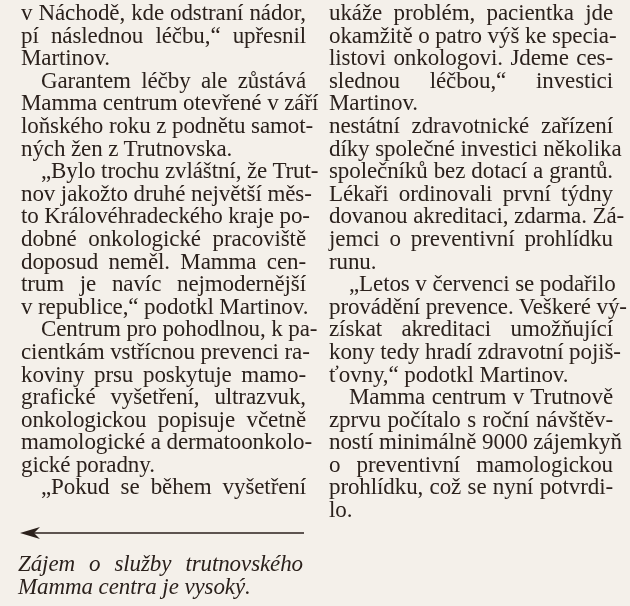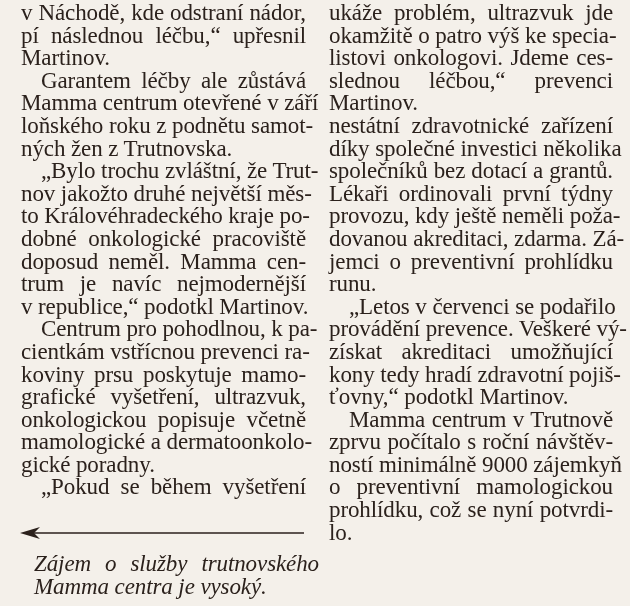--- a/index.html
+++ b/index.html
@@ -17,21 +17,21 @@
     font-size:23px; line-height:22.6px; height:22.6px;
     white-space:nowrap; text-align:justify; text-align-last:justify;
     letter-spacing:-0.1px;
   }
   .line.last { text-align-last:left; }
   .line.indent { padding-left:20px; }
   .caption-line { font-style:italic; }
   .arrow {
     position:absolute; left:20px; top:526px; width:284px; height:14px;
   }
-  .caption { position:absolute; left:34px; top:553px; width:285px; }
+  .caption { position:absolute; left:18px; top:553px; width:285px; }
 </style>
 </head>
 <body>
 
 <div>
   <div class="col col-left" id="col-left">
       <div class="line">v Náchodě, kde odstraní nádor,</div>
       <div class="line">pí následnou léčbu,“ upřesnil</div>
       <div class="line last">Martinov.</div>
       <div class="line indent">Garantem léčby ale zůstává</div>
@@ -48,30 +48,29 @@
       <div class="line indent">Centrum pro pohodlnou, k pa-</div>
       <div class="line">cientkám vstřícnou prevenci ra-</div>
       <div class="line">koviny prsu poskytuje mamo-</div>
       <div class="line">grafické vyšetření, ultrazvuk,</div>
       <div class="line">onkologickou popisuje včetně</div>
       <div class="line">mamologické a dermatoonkolo-</div>
       <div class="line last">gické poradny.</div>
       <div class="line indent">„Pokud se během vyšetření</div>
     </div>
   <div class="col col-right" id="col-right">
-      <div class="line">ukáže problém, ultrazvuk jde</div>
+      <div class="line">ukáže problém, pacientka jde</div>
       <div class="line">okamžitě o patro výš ke specia-</div>
       <div class="line">listovi onkologovi. Jdeme ces-</div>
-      <div class="line">slednou léčbou,“ prevenci</div>
+      <div class="line">slednou léčbou,“ investici</div>
       <div class="line last">Martinov.</div>
       <div class="line">nestátní zdravotnické zařízení</div>
       <div class="line">díky společné investici několika</div>
       <div class="line">společníků bez dotací a grantů.</div>
       <div class="line">Lékaři ordinovali první týdny</div>
-      <div class="line">provozu, kdy ještě neměli poža-</div>
       <div class="line">dovanou akreditaci, zdarma. Zá-</div>
       <div class="line">jemci o preventivní prohlídku</div>
       <div class="line last">runu.</div>
       <div class="line indent">„Letos v červenci se podařilo</div>
       <div class="line">provádění prevence. Veškeré vý-</div>
       <div class="line">získat akreditaci umožňující</div>
       <div class="line">kony tedy hradí zdravotní pojiš-</div>
       <div class="line last">ťovny,“ podotkl Martinov.</div>
       <div class="line indent">Mamma centrum v Trutnově</div>
       <div class="line">zprvu počítalo s roční návštěv-</div>

